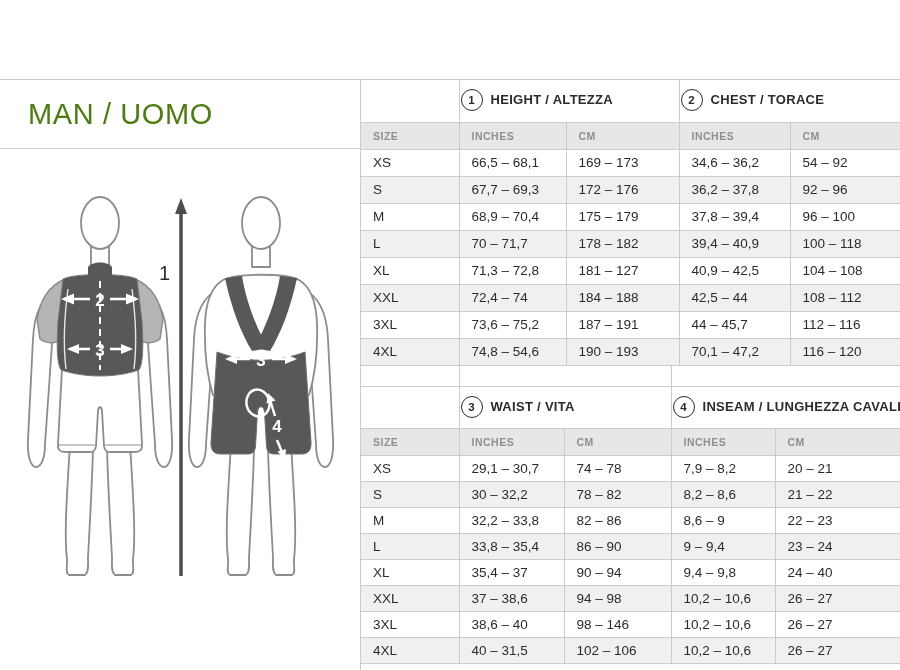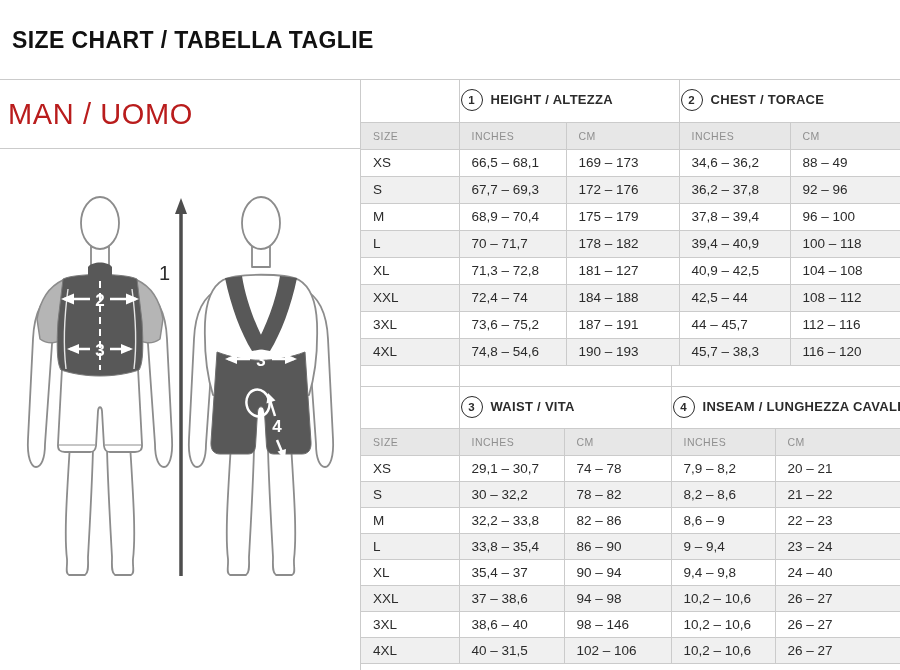--- a/index.html
+++ b/index.html
@@ -11,56 +11,55 @@
     position:absolute;top:27px;left:12px;font-size:23px;font-weight:bold;
     letter-spacing:0.4px;color:#111;
   }
   .content{
     position:absolute;top:79px;left:0;width:900px;height:591px;
     border-top:1px solid #cbcbcb;display:flex;
   }
   .left-col{width:360px;flex:0 0 360px;}
   .man-heading{
     height:69px;border-bottom:1px solid #cbcbcb;display:flex;align-items:center;
-    padding-left:8px;box-sizing:border-box;font-size:29px;font-weight:400;
-    letter-spacing:0.6px;color:#b91c1c;
+    padding-left:28px;box-sizing:border-box;font-size:29px;font-weight:400;
+    letter-spacing:0.6px;color:#4d7c0f;
   }
   .figures{width:360px;height:521px;}
   .right-col{flex:1;border-left:1px solid #cbcbcb;}
   table{border-collapse:collapse;table-layout:fixed;width:539px;}
   th,td{border:1px solid #cbcbcb;box-sizing:border-box;overflow:hidden;white-space:nowrap;}
   th:first-child,td:first-child{border-left:0;}
   .group-row th{
     border-top:0;height:42px;background:#fff;text-align:left;
     font-size:13px;font-weight:bold;color:#2b2b2b;letter-spacing:0.3px;
   }
   .circle-num{
     display:inline-flex;align-items:center;justify-content:center;
     width:20px;height:20px;border:1.5px solid #2b2b2b;border-radius:50%;
     font-size:11.5px;font-weight:bold;margin-right:8px;vertical-align:middle;
     position:relative;top:-1px;
   }
   .col-row th{
     height:27px;background:#e7e7e7;text-align:left;padding-left:12px;
-    font-size:10.5px;font-weight:normal;color:#8f8f8f;letter-spacing:0.5px;
+    font-size:10.5px;font-weight:bold;color:#8f8f8f;letter-spacing:0.5px;
   }
   tbody td{
     height:27px;font-size:13.5px;color:#2b2b2b;padding-left:12px;text-align:left;
   }
   #table-lower tbody td{height:26px;}
   tbody tr:nth-child(even){background:#f0f0f0;}
   .spacer-row th{border-top:0;height:21px;background:#fff;}
   svg text{font-family:"Liberation Sans",sans-serif;}
 </style>
 </head>
 <body>
 
 <div class="page">
 
-  <div class="page-title">SIZE CHART / TABELLA TAGLIE</div>
 
   <div class="content">
 
     <div class="left-col">
       <div class="man-heading">MAN / UOMO</div>
 
       <div class="figures">
         <svg width="360" height="521" viewBox="0 0 360 521">
 
           <g>
@@ -171,21 +170,21 @@
             <th>INCHES</th>
             <th>CM</th>
           </tr>
         </thead>
         <tbody>
             <tr>
               <td>XS</td>
               <td>66,5 – 68,1</td>
               <td>169 – 173</td>
               <td>34,6 – 36,2</td>
-              <td>88 – 49</td>
+              <td>54 – 92</td>
             </tr>
             <tr>
               <td>S</td>
               <td>67,7 – 69,3</td>
               <td>172 – 176</td>
               <td>36,2 – 37,8</td>
               <td>92 – 96</td>
             </tr>
             <tr>
               <td>M</td>
@@ -219,21 +218,21 @@
               <td>3XL</td>
               <td>73,6 – 75,2</td>
               <td>187 – 191</td>
               <td>44 – 45,7</td>
               <td>112 – 116</td>
             </tr>
             <tr>
               <td>4XL</td>
               <td>74,8 – 54,6</td>
               <td>190 – 193</td>
-              <td>45,7 – 38,3</td>
+              <td>70,1 – 47,2</td>
               <td>116 – 120</td>
             </tr>
           </tbody>
       </table>
 
       <table id="table-lower">
         <colgroup>
           <col style="width:98px">
             <col style="width:105px">
             <col style="width:107px">

